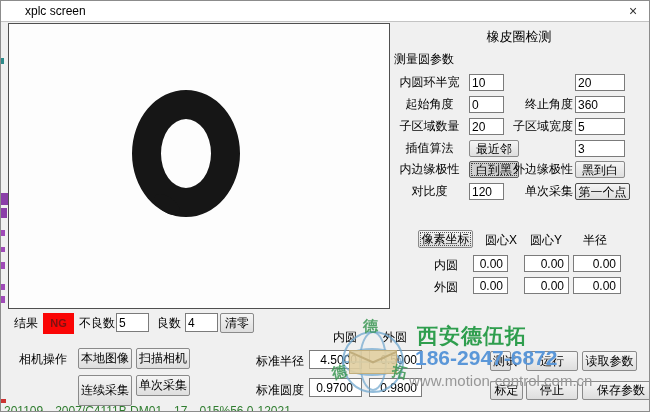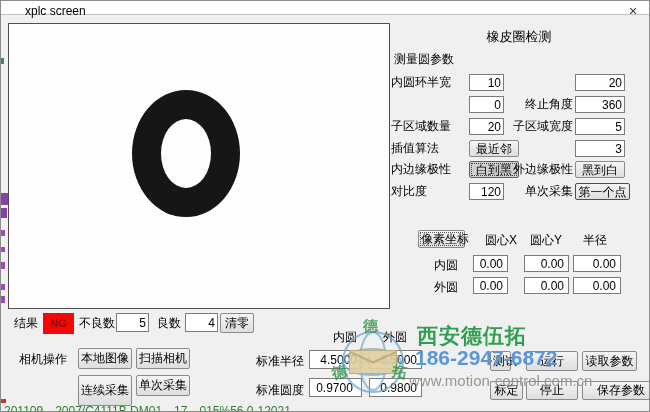--- a/index.html
+++ b/index.html
@@ -1,40 +1,40 @@
 <!DOCTYPE html>
 <html style="--ng-bg: #fa0505; --ng-text: #7c1212; --watermark-green: #2f9e4e; --watermark-blue: #5b97d8; --watermark-gray: #979797; --status-green: #2f7d2f;"><head>
 <meta charset="utf-8">
 <style>
   html,body{margin:0;padding:0;background:#d8d8d8;}
   *{box-sizing:border-box;}
   .window{position:relative;width:650px;height:412px;background:#f0f0f0;
     font-family:"Liberation Sans","DejaVu Sans",sans-serif;font-size:12px;color:#000;
     border:1px solid #8c8c8c;overflow:hidden;}
-  .titlebar{position:absolute;left:0;top:0;width:100%;height:14px;background:#ffffff;
+  .titlebar{position:absolute;left:0;top:0;width:100%;height:21px;background:#ffffff;
     border-bottom:1px solid #c3c3c3;}
   .titlebar .title{position:absolute;left:24px;top:0;line-height:20px;font-size:12px;}
   .titlebar .close{position:absolute;right:8px;top:1px;width:16px;height:18px;text-align:center;
     line-height:18px;font-size:14px;color:#333;cursor:pointer;}
   .imagebox{position:absolute;left:7px;top:22px;width:382px;height:286px;background:#fdfdfd;
     border:1px solid #4f4f4f;}
   .ring{position:absolute;left:123px;top:66px;width:108px;height:127px;border-radius:50%;
     border:29px solid #161616;}
   .ring-bump{position:absolute;left:143px;top:173px;width:30px;height:15px;background:#161616;
     border-radius:50%;transform:rotate(35deg);}
   .lbl{position:absolute;line-height:17px;white-space:nowrap;}
   .panel-title{position:absolute;left:390px;top:27px;width:256px;text-align:center;font-size:13px;}
   .grp-label{position:absolute;left:393px;top:50px;}
   .prow{position:absolute;left:390px;width:258px;height:18px;}
-  .pl1{position:absolute;left:0;top:0;width:77px;text-align:left;line-height:17px;white-space:nowrap;}
+  .pl1{position:absolute;left:0;top:0;width:77px;text-align:center;line-height:17px;white-space:nowrap;}
   .pl2{position:absolute;left:112px;top:0;width:70px;text-align:right;line-height:17px;white-space:nowrap;}
   .pf1{position:absolute;left:78px;top:0;}
   .pf2{position:absolute;left:184px;top:0;}
   input.box{height:17px;border:1px solid #7b7b7b;background:#fff;font-size:12px;
-    font-family:inherit;text-align:right;padding:0 2px;width:35px;}
+    font-family:inherit;text-align:left;padding:0 2px;width:35px;}
   input.box.r{text-align:right;padding-right:4px;}
   button.btn{height:17px;border:1px solid #8a8a8a;border-radius:2px;
     background:linear-gradient(#f5f5f5,#dedede);font-size:12px;font-family:inherit;
     padding:0 2px;cursor:pointer;white-space:nowrap;}
   button.btn.pressed{background:#d0d0d0;border:1px solid #5f5f5f;
     outline:1px dotted #444;outline-offset:-3px;}
   button.btn.focusdot{outline:1px dotted #555;outline-offset:-3px;}
   button.btn.darkedge{border:1px solid #4c4c4c;}
   .abs{position:absolute;}
   .coord-input{width:47px;}
@@ -83,20 +83,21 @@
 
   <div class="panel-title">橡皮圈检测</div>
   <div class="grp-label">测量圆参数</div>
 
   <div class="prow" style="top:73px">
     <span class="pl1">内圆环半宽</span>
     <input class="box pf1" value="10" style="">
     <input class="box pf2" style="width: 50px;" value="20">
   </div>
   <div class="prow" style="top:95px">
+    <span class="pl1">起始角度</span>
     <input class="box pf1" value="0" style="">
     <span class="pl2">终止角度</span>
     <input class="box pf2" style="width: 50px;" value="360">
   </div>
   <div class="prow" style="top:117px">
     <span class="pl1">子区域数量</span>
     <input class="box pf1" value="20" style="">
     <span class="pl2">子区域宽度</span>
     <input class="box pf2" style="width: 50px;" value="5">
   </div>
@@ -111,21 +112,21 @@
     <span class="pl2">外边缘极性</span>
     <button class="btn pf2" style="width:50px">黑到白</button>
   </div>
   <div class="prow" style="top:182px">
     <span class="pl1">对比度</span>
     <input class="box pf1" value="120" style="">
     <span class="pl2">单次采集</span>
     <button class="btn darkedge pf2" style="width:55px">第一个点</button>
   </div>
 
-  <button class="btn focusdot abs" style="left:417px;top:229px;width:47px;height:18px">像素坐标</button>
+  <button class="btn focusdot abs" style="left:417px;top:229px;width:55px;height:18px">像素坐标</button>
   <span class="lbl" style="left:480px;top:231px;width:40px;text-align:center">圆心X</span>
   <span class="lbl" style="left:525px;top:231px;width:40px;text-align:center">圆心Y</span>
   <span class="lbl" style="left:574px;top:231px;width:40px;text-align:center">半径</span>
 
   <span class="lbl" style="left:417px;top:256px;width:40px;text-align:right">内圆</span>
   <input class="box r coord-input abs" style="left: 472px; top: 254px;" value="0.00">
   <input class="box r coord-input abs" style="left: 523px; top: 254px; width: 45px;" value="0.00">
   <input class="box r coord-input abs" style="left: 572px; top: 254px; width: 48px;" value="0.00">
 
   <span class="lbl" style="left:417px;top:278px;width:40px;text-align:right">外圆</span>

